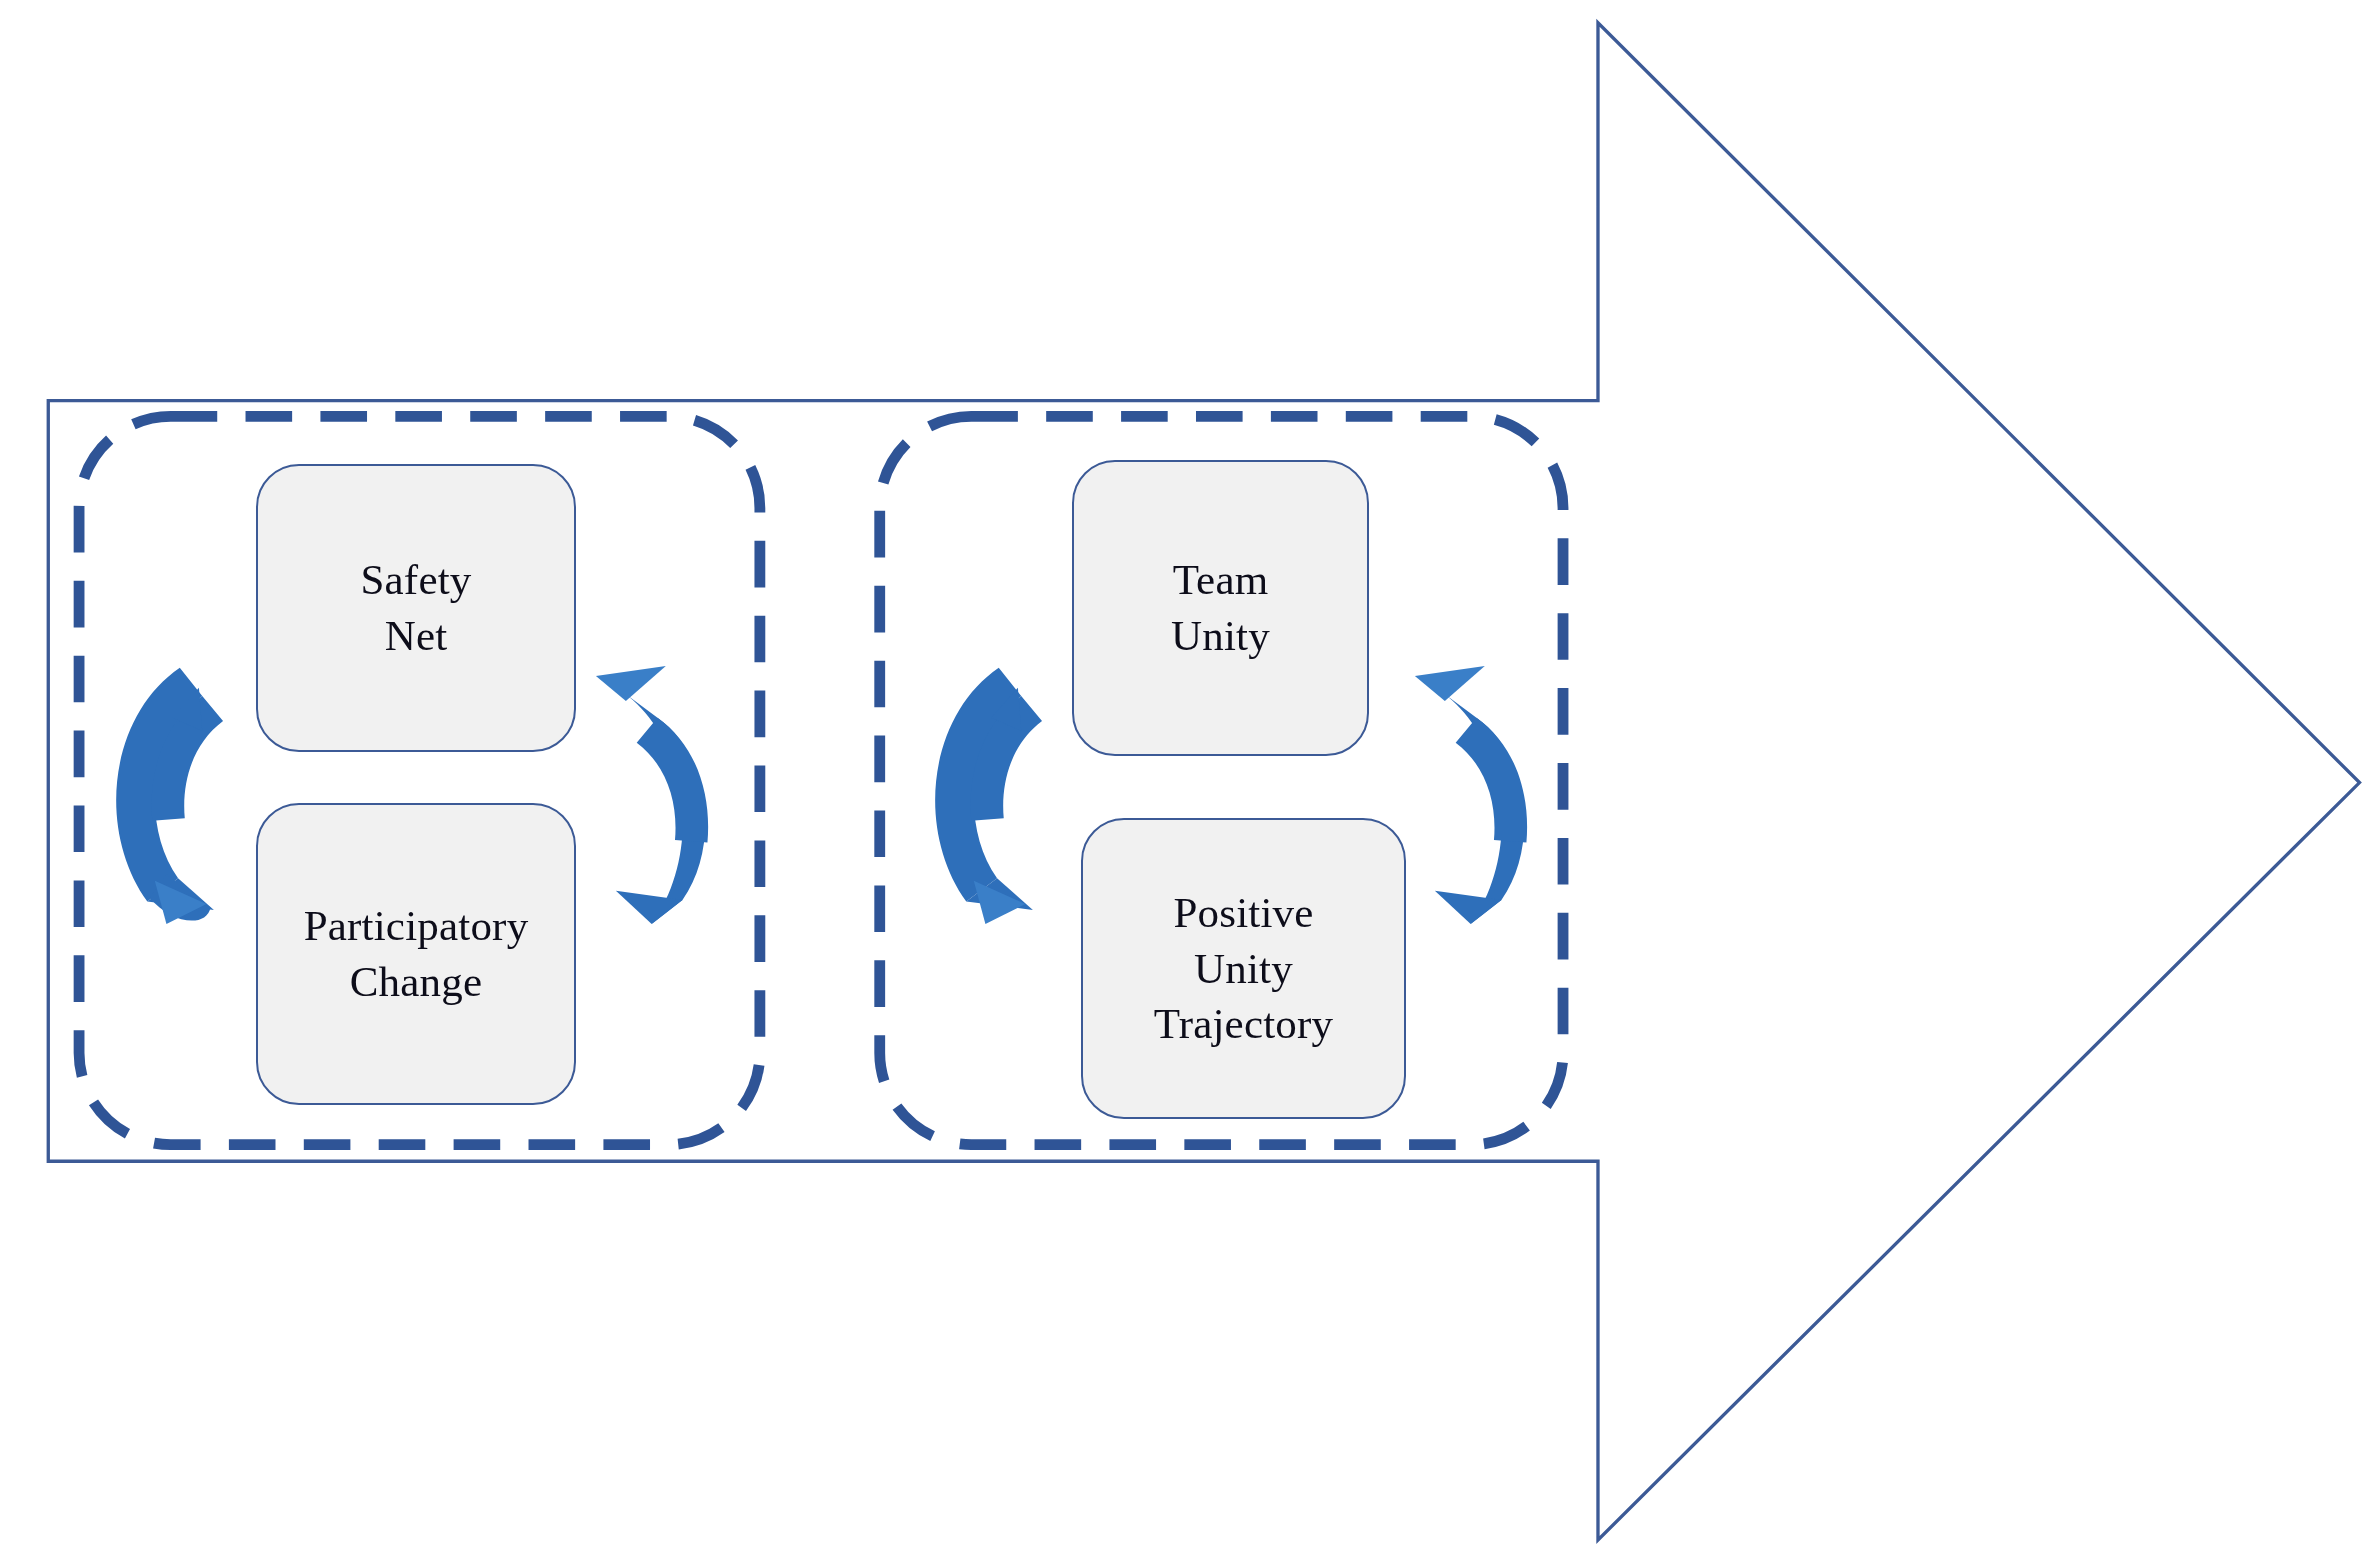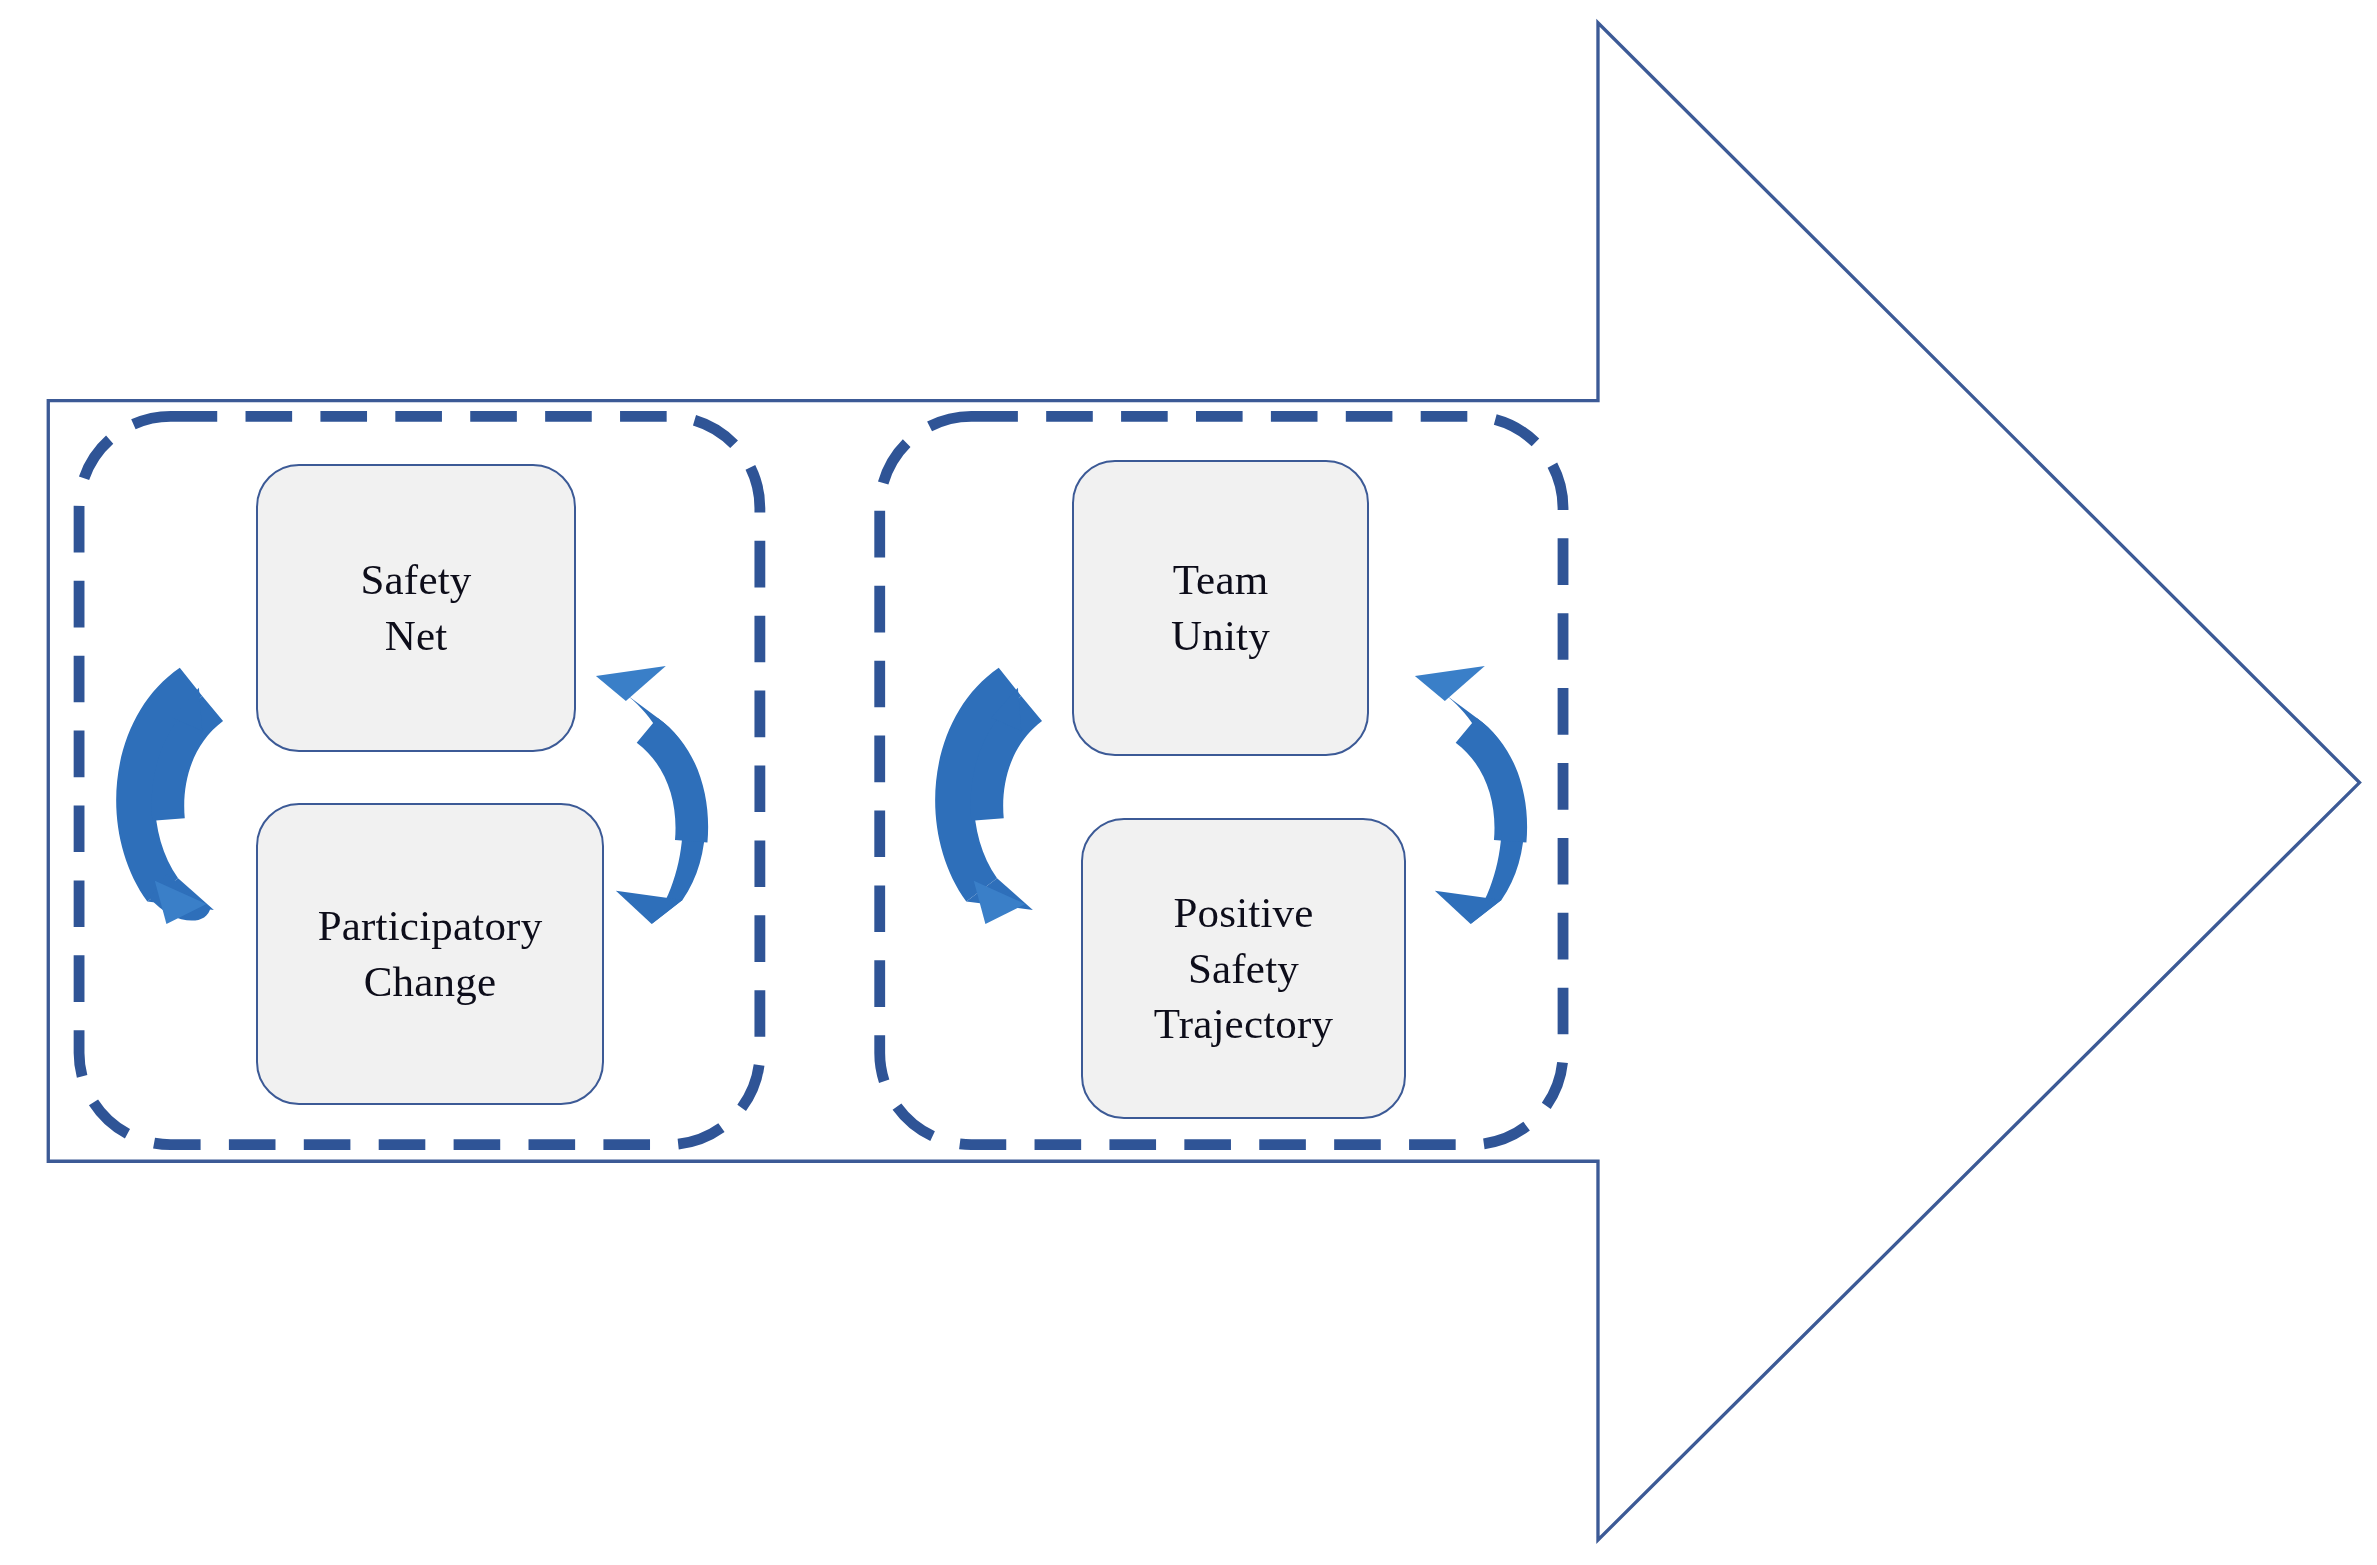--- a/index.html
+++ b/index.html
@@ -39,21 +39,21 @@
     color: #0d0d1a;
     line-height: 1.30;
     letter-spacing: 0.2px;
   }
   .node-label {
     display: block;
     white-space: pre-line;
     font-size: 43px;
   }
   #box-safety-net    { left: 256px; top: 464px;  width: 320px; height: 288px; }
-  #box-participatory { left: 256px; top: 803px;  width: 348px; height: 302px; }
+  #box-participatory { left: 256px; top: 803px;  width: 320px; height: 302px; }
   #box-team-unity    { left: 1072px; top: 460px; width: 297px; height: 296px; }
   #box-positive      { left: 1081px; top: 818px; width: 325px; height: 301px; }
 </style>
 </head>
 <body>
 
 <div id="diagram-root">
 
   <svg id="vector-layer" viewBox="0 0 2856 1881" xmlns="http://www.w3.org/2000/svg">
 
@@ -117,18 +117,18 @@
 Change</span>
   </div>
 
   <div class="node-box" id="box-team-unity">
     <span class="node-label">Team
 Unity</span>
   </div>
 
   <div class="node-box" id="box-positive">
     <span class="node-label">Positive
-Safety
+Unity
 Trajectory</span>
   </div>
 
 </div>
 
 
 </body></html>

